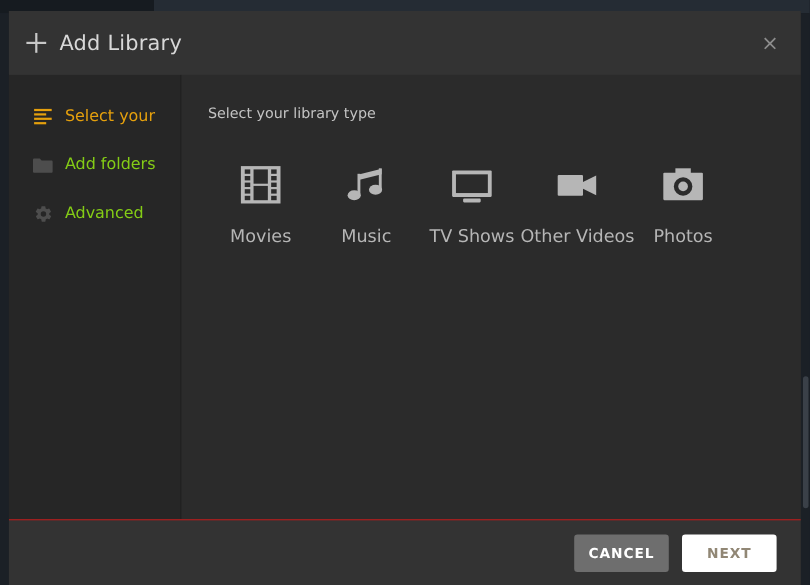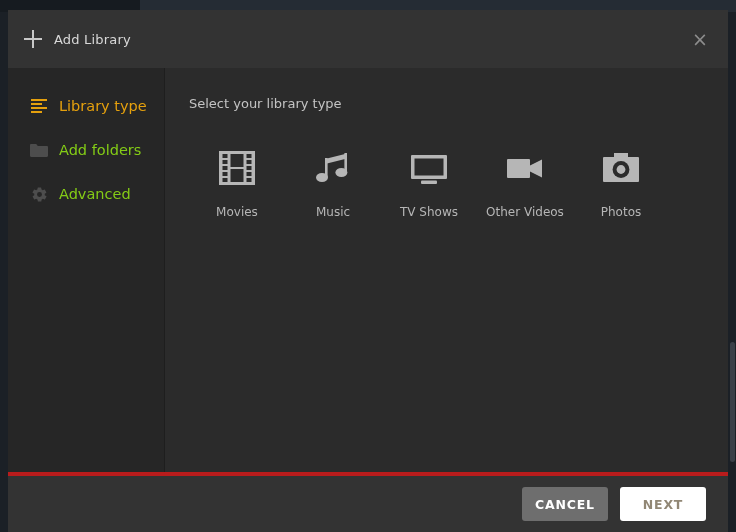--- a/index.html
+++ b/index.html
@@ -62,21 +62,21 @@
   }
   .plus-icon::before, .plus-icon::after {
     content: "";
     position: absolute;
     background: #c8c8c8;
   }
   .plus-icon::before { left: 0; top: 8px; width: 18px; height: 2px; }
   .plus-icon::after  { top: 0; left: 8px; height: 18px; width: 2px; }
 
   .dlg-title {
-    font-size: 13px;
+    font-size: 19px;
     color: #d8d8d8;
     font-weight: 400;
     letter-spacing: .2px;
   }
 
   .close-btn {
     position: absolute;
     right: 14px;
     top: 50%;
     transform: translateY(-50%);
@@ -158,30 +158,30 @@
     cursor: pointer;
   }
   .type-icon-wrap {
     height: 46px;
     display: flex;
     align-items: center;
     justify-content: center;
     margin-bottom: 14px;
   }
   .type-label {
-    font-size: 12px;
+    font-size: 16px;
     color: #b6b6b6;
     white-space: nowrap;
   }
 
   
   .dlg-footer {
     flex: 0 0 60px;
     background: #333333;
-    border-top: 4px solid #b91c1c;
+    border-top: 1px solid #b91c1c;
     display: flex;
     align-items: center;
     justify-content: flex-end;
     padding-right: 22px;
     gap: 12px;
     padding-left: 30px;
   }
   .btn {
     min-width: 86px;
     height: 34px;
@@ -237,21 +237,21 @@
 
       <div class="side-item active">
         <span class="side-icon">
           <span class="ico-list">
               <i></i>
               <i></i>
               <i></i>
               <i></i>
             </span>
         </span>
-        <span>Library type</span>
+        <span>Select your</span>
       </div>
 
       <div class="side-item">
         <span class="side-icon">
           <svg width="18" height="15" viewBox="0 0 18 15">
             <path d="M0 2.2 C0 1.4 0.5 1 1.2 1 H6.2 L7.8 3 H16.8 C17.5 3 18 3.5 18 4.2 V12.8 C18 13.5 17.5 14 16.8 14 H1.2 C0.5 14 0 13.5 0 12.8 Z" fill="#4d4d4d"></path>
           </svg>
         </span>
         <span>Add folders</span>
       </div>

